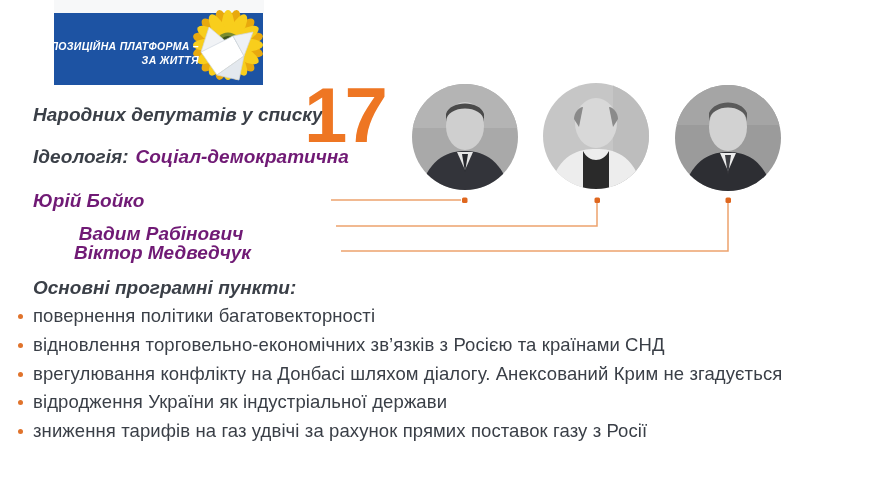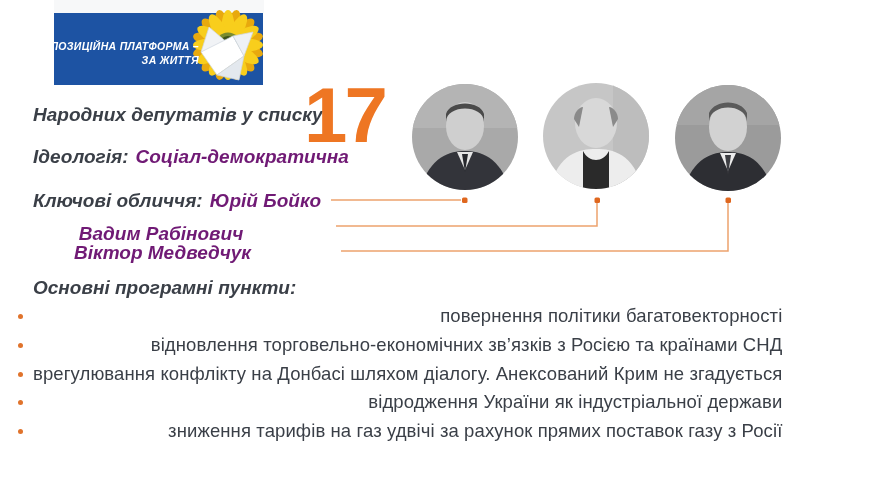--- a/index.html
+++ b/index.html
@@ -40,21 +40,21 @@
   .connector-overlay { position:absolute; left:0; top:0; pointer-events:none; }
 
   
   .program-heading {
     position:absolute; left:33px; top:277px;
     font-weight:bold; font-style:italic; font-size:19px; color:#3a3f47;
   }
   .program-list { position:absolute; left:33px; top:302px; margin:0; padding:0; list-style:none; }
   .program-list li {
     position:relative; font-size:18.5px; line-height:28.8px; color:#3a3f47;
-    letter-spacing:.1px; white-space:nowrap;text-align:right;
+    letter-spacing:.1px; white-space:nowrap;
   }
   .program-list li::before {
     content:""; position:absolute; left:-15px; top:12px;
     width:5px; height:5px; border-radius:50%; background:#e0732c;
   }
 
   
   .hromadske { position:absolute; left:727px; top:456px; display:flex; align-items:center; gap:4px; }
   .hromadske-text { font-size:23px; font-weight:bold; color:#ee7623; letter-spacing:-.4px; }
 </style>
@@ -120,21 +120,20 @@
     <span class="stat-label">Народних депутатів у списку:</span>
   </div>
   <div class="deputies-count">17</div>
 
   <div class="ideology-row">
     <span class="stat-label">Ідеологія:</span>
     <span class="stat-value">Соціал-демократична</span>
   </div>
 
   <div class="faces-row1">
-    <span class="stat-label">Ключові обличчя:</span>
     <span class="stat-value">Юрій Бойко</span>
   </div>
   <div class="face-line2">
     <span class="stat-value">Вадим Рабінович</span>
   </div>
   <div class="face-line3">
     <span class="stat-value">Віктор Медведчук</span>
   </div>
 
   <div class="portrait portrait-1">

